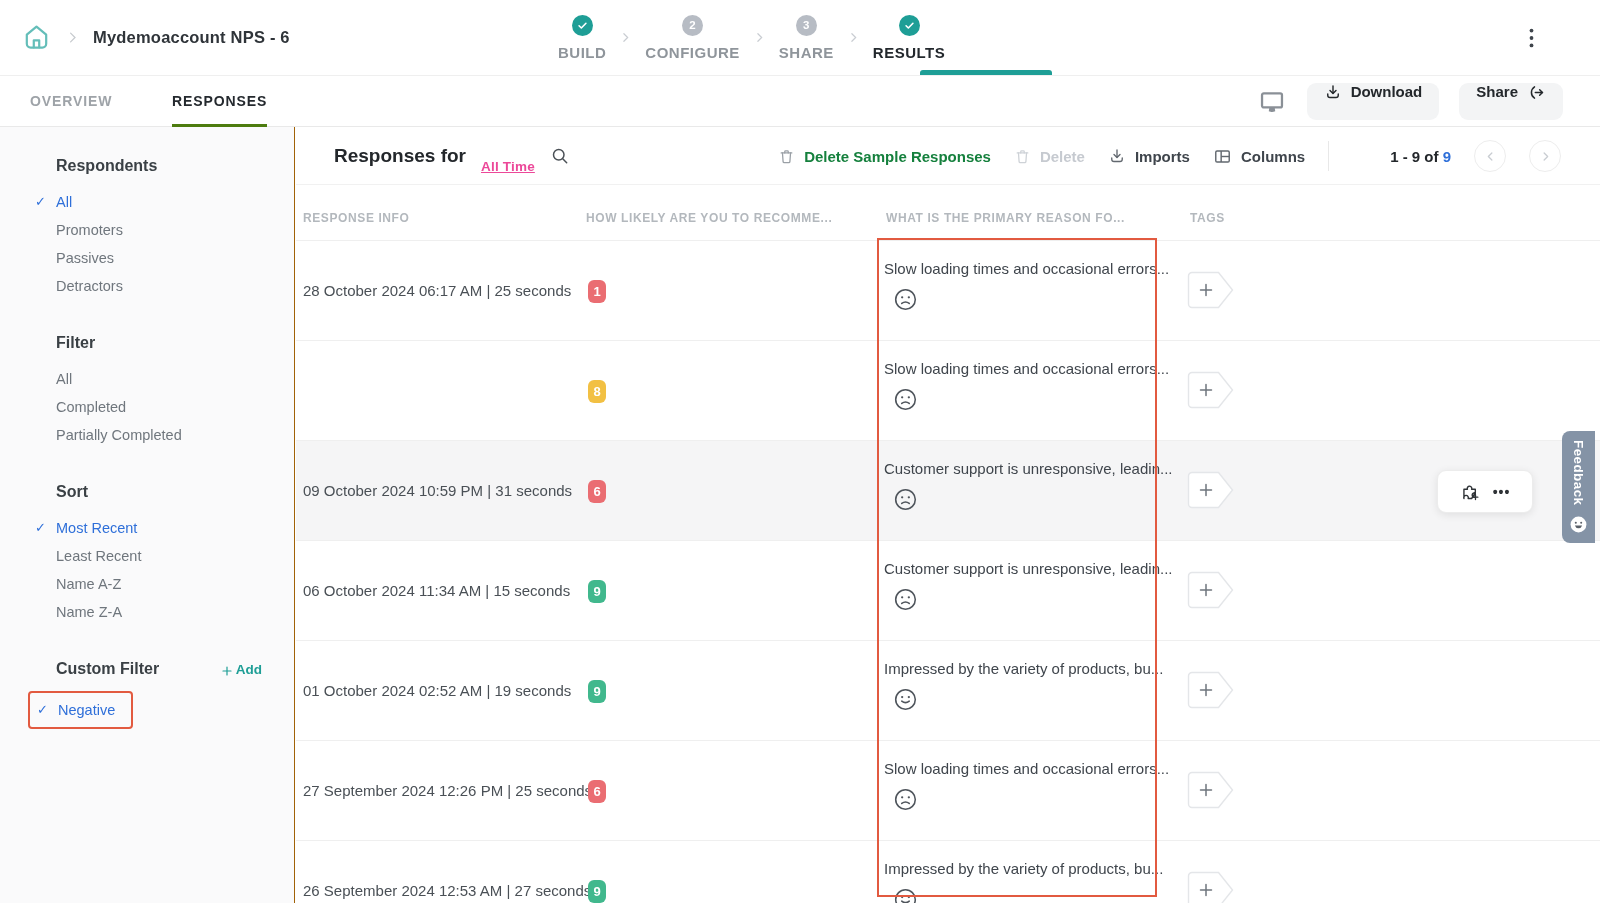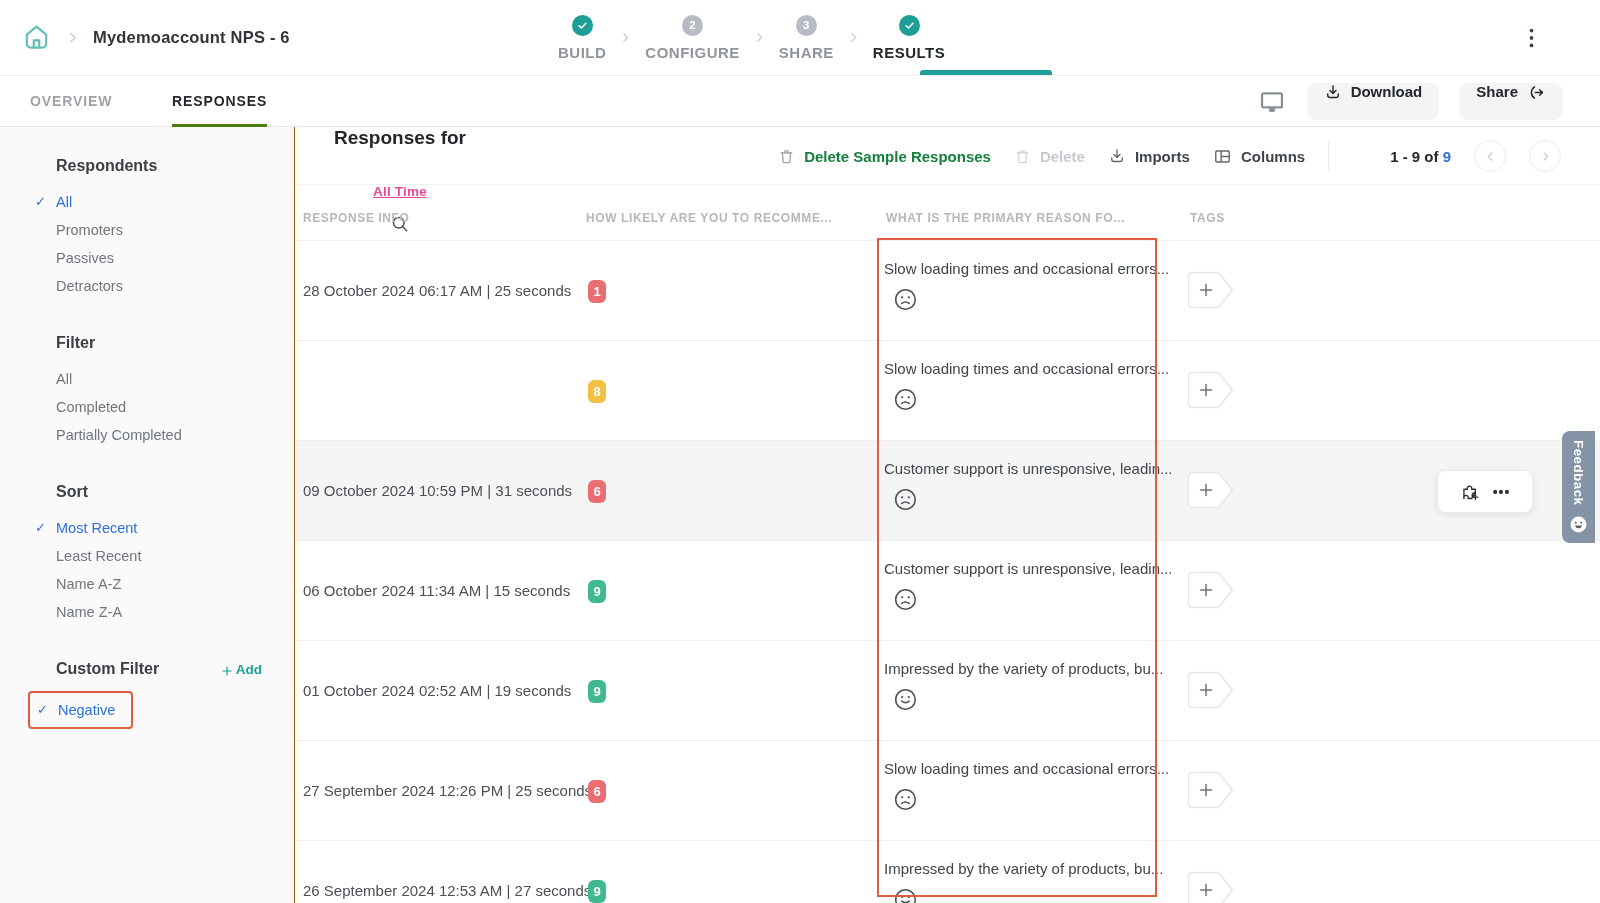--- a/index.html
+++ b/index.html
@@ -39,21 +39,21 @@
   .side-add { color:#1e9e96; font-size:13.5px; font-weight:bold; display:flex; align-items:flex-end; gap:3px; }
   .side-item { position:relative; font-size:14.5px; color:#6f767d; padding:5px 0; line-height:18px; width:fit-content; }
   .side-item .check { position:absolute; left:-21px; top:5px; color:#2e6fd9; font-size:13px; font-weight:bold; }
   .side-item.selected { color:#2e6fd9; }
   .side-item.highlighted { border:2px solid #e25a40; border-radius:4px; margin-left:-28px; margin-top:2px; padding:8px 16px 8px 28px; }
   .side-item.highlighted .check { left:7px; top:8px; }
 
   
   .main { position:absolute; left:296px; top:127px; width:1304px; height:776px; background:#fff; overflow:hidden; }
   .toolbar { position:absolute; top:0; left:0; width:100%; height:58px; border-bottom:1px solid #f1f1f1; }
-  .toolbar-left { position:absolute; left:38px; top:0; height:58px; display:flex; align-items:center; gap:15px;flex-direction:column; }
+  .toolbar-left { position:absolute; left:38px; top:0; height:58px; display:flex; align-items:center; gap:15px; }
   .responses-for { font-size:19px; font-weight:bold; color:#23272b; }
   .all-time { font-size:13.5px; font-weight:bold; color:#ec4899; text-decoration:underline; letter-spacing:.2px;margin-top:20px; }
   .search-btn { color:#4a5056; display:flex; }
   .toolbar-right { position:absolute; right:39px; top:0; height:58px; display:flex; align-items:center; gap:23px; }
   .tb-item { display:flex; align-items:center; gap:9px; font-size:15px; font-weight:bold; color:#15803d; }
   .tb-item .ic { display:flex; color:#9aa0a6; }
   .tb-item.dark { color:#3f454c; } .tb-item.dark .ic { color:#62686f; }
   .tb-item.disabled { color:#c6cad0; } .tb-item.disabled .ic { color:#ced2d7; }
   .tb-divider { width:1px; height:30px; background:#e8e8e8; }
   .page-info { font-size:15px; font-weight:bold; color:#23272b; white-space:pre;margin-left:38px; }

